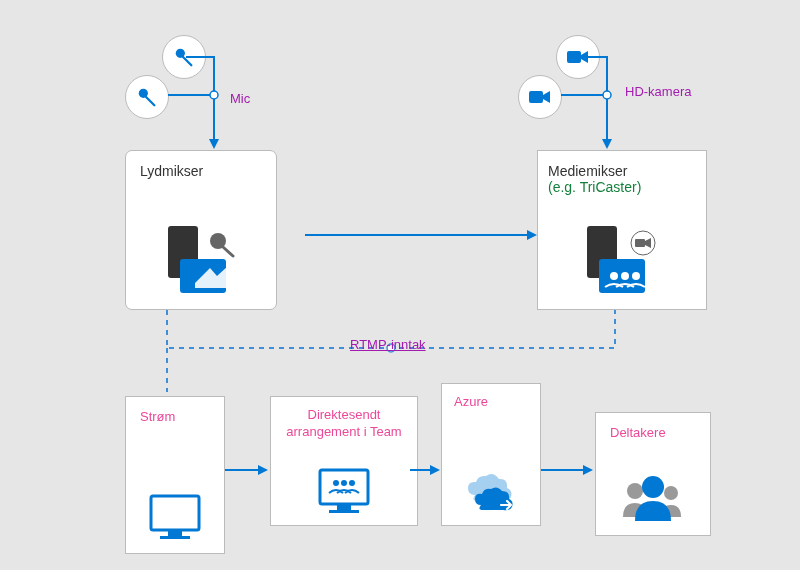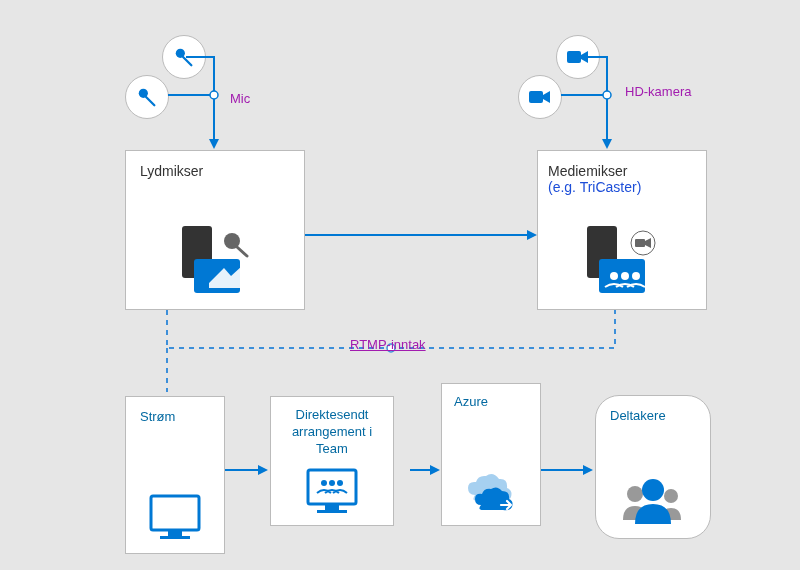--- a/index.html
+++ b/index.html
@@ -29,40 +29,40 @@
       padding: 12px 14px;
       display: flex;
       flex-direction: column;
     }
     .rect-node .title {
       font-size: 14px;
       color: #333;
     }
     .rect-node .subtitle {
       font-size: 14px;
-      color: #1d4ed8;
+      color: #15803d;
     }
     .icon-area {
       flex: 1;
       display: flex;
       align-items: flex-end;
       justify-content: center;
     }
     .label {
       position: absolute;
       font-size: 13px;
       color: #a21caf;
     }
     svg.arrow {
       position: absolute;
       overflow: visible;
     }
     .small-node-title {
       font-size: 13px;
-      color: #0369a1;
+      color: #ec4899;
     }
   </style>
 </head>
 <body>
 
 <div class="circle-icon" style="left:162px; top:35px;">
   <svg width="22" height="22" viewBox="0 0 24 24">
     <circle cx="8" cy="8" r="5" fill="#0078D4"></circle>
     <path d="M11 12 L20 21" stroke="#0078D4" stroke-width="2.5" stroke-linecap="round"></path>
   </svg>
@@ -94,21 +94,21 @@
   <circle cx="68" cy="38" r="4" fill="white" stroke="#0078D4" stroke-width="1.5"></circle>
   <polygon points="63,82 73,82 68,92" fill="#0078D4"></polygon>
 </svg>
 
 <svg class="arrow" style="left:539px; top:57px; width:80px; height:95px;">
   <path d="M40 0 L68 0 L68 38 M22 38 L68 38 L68 82" fill="none" stroke="#0078D4" stroke-width="2"></path>
   <circle cx="68" cy="38" r="4" fill="white" stroke="#0078D4" stroke-width="1.5"></circle>
   <polygon points="63,82 73,82 68,92" fill="#0078D4"></polygon>
 </svg>
 
-<div class="rect-node" style="left:125px; top:150px; width:180px; height:160px;">
+<div class="rect-node" style="left:125px; top:150px; width:152px; height:160px;border-radius:7px;">
   <div class="title">Lydmikser</div>
   <div class="icon-area">
     <svg width="86" height="76" viewBox="0 0 86 76">
       <rect x="10" y="5" width="30" height="52" rx="3" fill="#333"></rect>
       <rect x="22" y="38" width="46" height="34" rx="3" fill="#0078D4"></rect>
       <polygon points="37,62 52,47 59,55 70,45 70,67 37,67" fill="white" opacity="0.9"></polygon>
       <circle cx="60" cy="20" r="8" fill="#666"></circle>
       <path d="M65 26 L75 35" stroke="#666" stroke-width="3" stroke-linecap="round"></path>
     </svg>
   </div>
@@ -148,21 +148,21 @@
   <div class="small-node-title">Strøm</div>
   <div class="icon-area">
     <svg width="58" height="50" viewBox="0 0 58 50">
       <rect x="5" y="5" width="48" height="34" rx="2" fill="none" stroke="#0078D4" stroke-width="3"></rect>
       <rect x="22" y="39" width="14" height="6" fill="#0078D4"></rect>
       <rect x="14" y="45" width="30" height="3" fill="#0078D4"></rect>
     </svg>
   </div>
 </div>
 
-<div class="rect-node" style="left:270px; top:396px; width:124px; height:130px; padding:10px 6px;">
+<div class="rect-node" style="left:270px; top:396px; width:148px; height:130px; padding:10px 6px;">
   <div class="small-node-title" style="text-align:center; line-height:1.3;">Direktesendt arrangement i Team</div>
   <div class="icon-area">
     <svg width="58" height="50" viewBox="0 0 58 50">
       <rect x="5" y="5" width="48" height="34" rx="2" fill="none" stroke="#0078D4" stroke-width="3"></rect>
       <circle cx="21" cy="18" r="3" fill="#0078D4"></circle>
       <circle cx="29" cy="18" r="3" fill="#0078D4"></circle>
       <circle cx="37" cy="18" r="3" fill="#0078D4"></circle>
       <path d="M14 28 Q21 22 28 28 M22 28 Q29 22 36 28 M30 28 Q37 22 44 28" stroke="#0078D4" stroke-width="2" fill="none"></path>
       <rect x="22" y="39" width="14" height="6" fill="#0078D4"></rect>
       <rect x="14" y="45" width="30" height="3" fill="#0078D4"></rect>
@@ -174,21 +174,21 @@
   <div class="small-node-title">Azure</div>
   <div class="icon-area">
     <svg width="56" height="46" viewBox="0 0 56 46">
       <path d="M12 26 Q5 26 5 19 Q5 12 13 13 Q15 6 23 7 Q30 2 36 10 Q45 9 44 19 Q50 21 48 28 Q46 33 38 32 L14 32 Q8 32 12 26 Z" fill="#0078D4" opacity="0.35"></path>
       <path d="M18 36 Q12 36 12 30 Q12 24 19 25 Q21 19 28 20 Q34 16 39 22 Q47 22 46 30 Q51 32 49 38 Q47 42 40 41 L20 41 Q14 41 18 36 Z" fill="#0078D4"></path>
       <path d="M38 36 L48 36 M44 32 L48 36 L44 40" stroke="white" stroke-width="2.2" fill="none" stroke-linecap="round"></path>
     </svg>
   </div>
 </div>
 
-<div class="rect-node" style="left:595px; top:395px; width:116px; height:144px;border-radius:24px;">
+<div class="rect-node" style="left:595px; top:412px; width:116px; height:124px;">
   <div class="small-node-title">Deltakere</div>
   <div class="icon-area">
     <svg width="72" height="54" viewBox="0 0 72 54">
       <circle cx="18" cy="22" r="8" fill="#999"></circle>
       <path d="M6 48 Q6 34 18 34 Q30 34 30 48 Z" fill="#999"></path>
       <circle cx="54" cy="24" r="7" fill="#999"></circle>
       <path d="M44 48 Q44 36 54 36 Q64 36 64 48 Z" fill="#999"></path>
       <circle cx="36" cy="18" r="11" fill="#0078D4"></circle>
       <path d="M18 52 Q18 32 36 32 Q54 32 54 52 Z" fill="#0078D4"></path>
     </svg>

